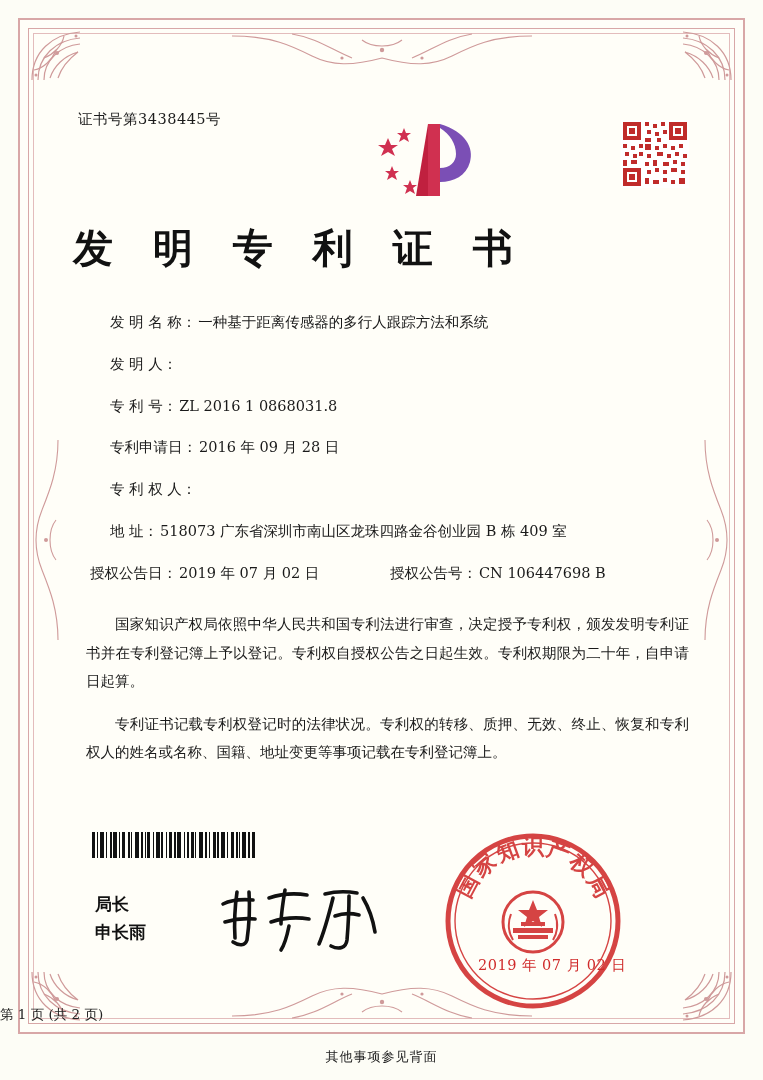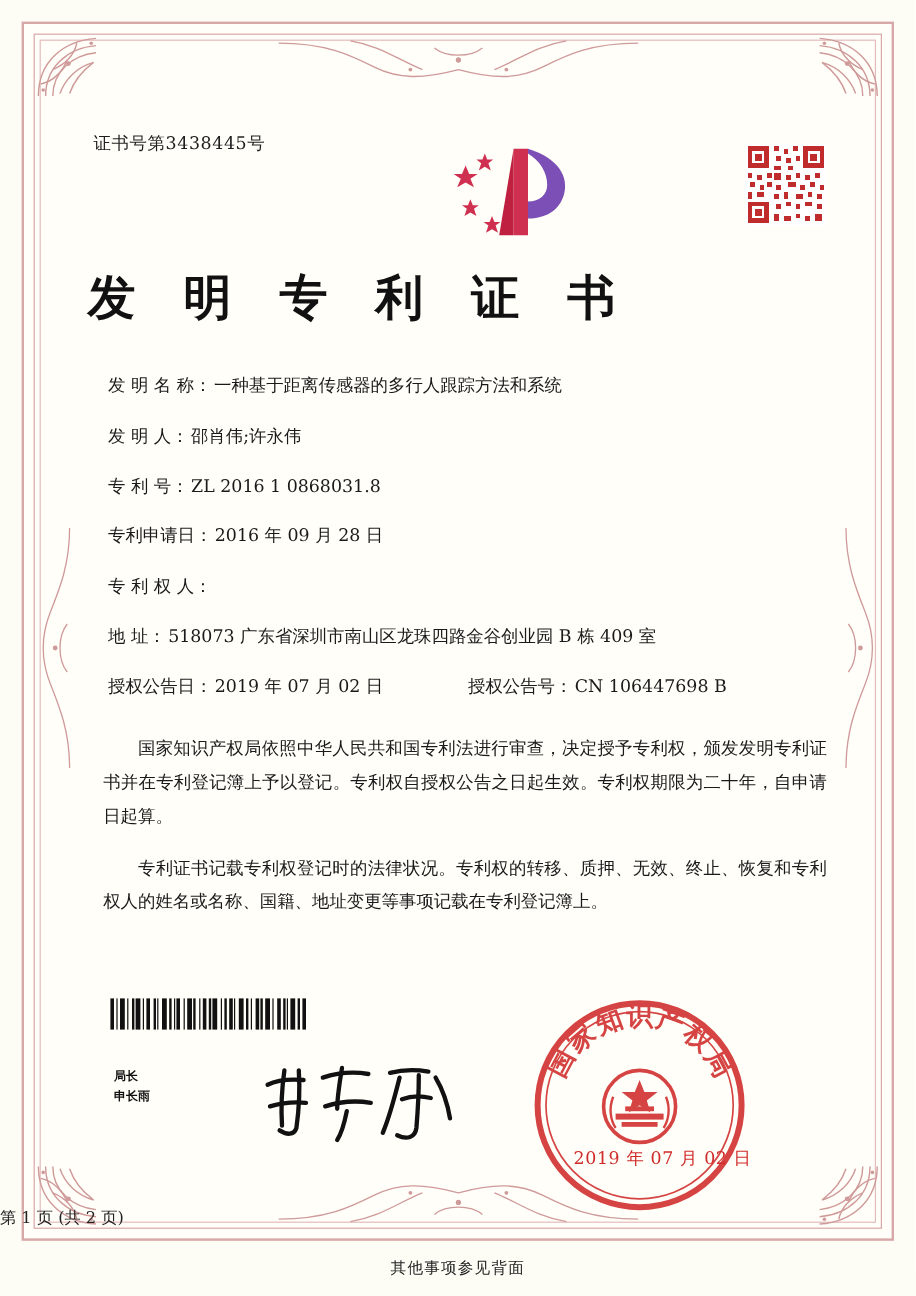--- a/index.html
+++ b/index.html
@@ -143,20 +143,21 @@
     padding-left: 30px;
     font-family: "DejaVu Serif", serif;
     font-size: 14.5px;
     color: #1a1a1a;
   }
   .field {
     display: flex;
     align-items: flex-start;
     margin-bottom: 20px;
     line-height: 1.5;
+    margin-left: 20px;
   }
   .f-label {
     flex: 0 0 auto;
     white-space: pre;
   }
   .f-value {
     flex: 1 1 auto;
     padding-left: 2px;
   }
   .field-row2 {
@@ -195,21 +196,21 @@
     background: #111;
     height: 100%;
   }
 
   
   .sig-block {
     position: absolute;
     left: 95px;
     top: 890px;
     font-family: "DejaVu Serif", serif;
-    font-size: 10px;
+    font-size: 17px;
     line-height: 1.65;
     color: #111;
     font-weight: bold;
   }
   .sig-script {
     position: absolute;
     left: 215px;
     top: 882px;
     width: 180px;
     height: 72px;
@@ -466,21 +467,20 @@
 
     <div class="fields">
 
       <div class="field">
         <span class="f-label">发 明 名 称：</span>
         <span class="f-value">一种基于距离传感器的多行人跟踪方法和系统</span>
       </div>
 
       <div class="field">
         <span class="f-label">发 明 人：</span>
-        <span class="f-value">邵肖伟;许永伟</span>
       </div>
 
       <div class="field">
         <span class="f-label">专 利 号：</span>
         <span class="f-value">ZL 2016 1 0868031.8</span>
       </div>
 
       <div class="field">
         <span class="f-label">专利申请日：</span>
         <span class="f-value">2016 年 09 月 28 日</span>

